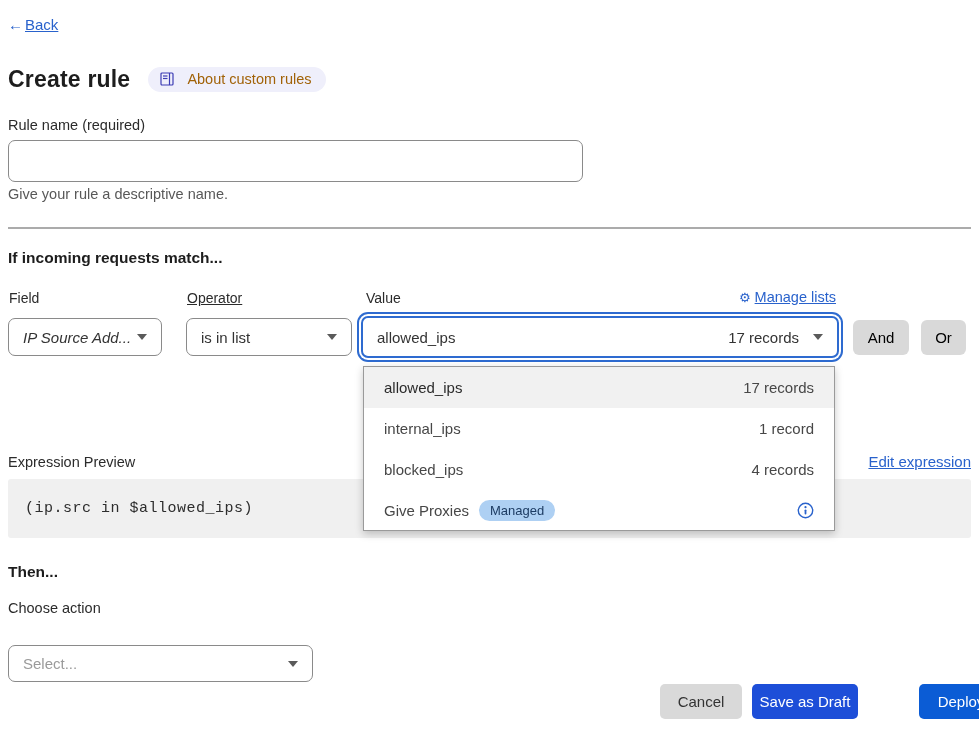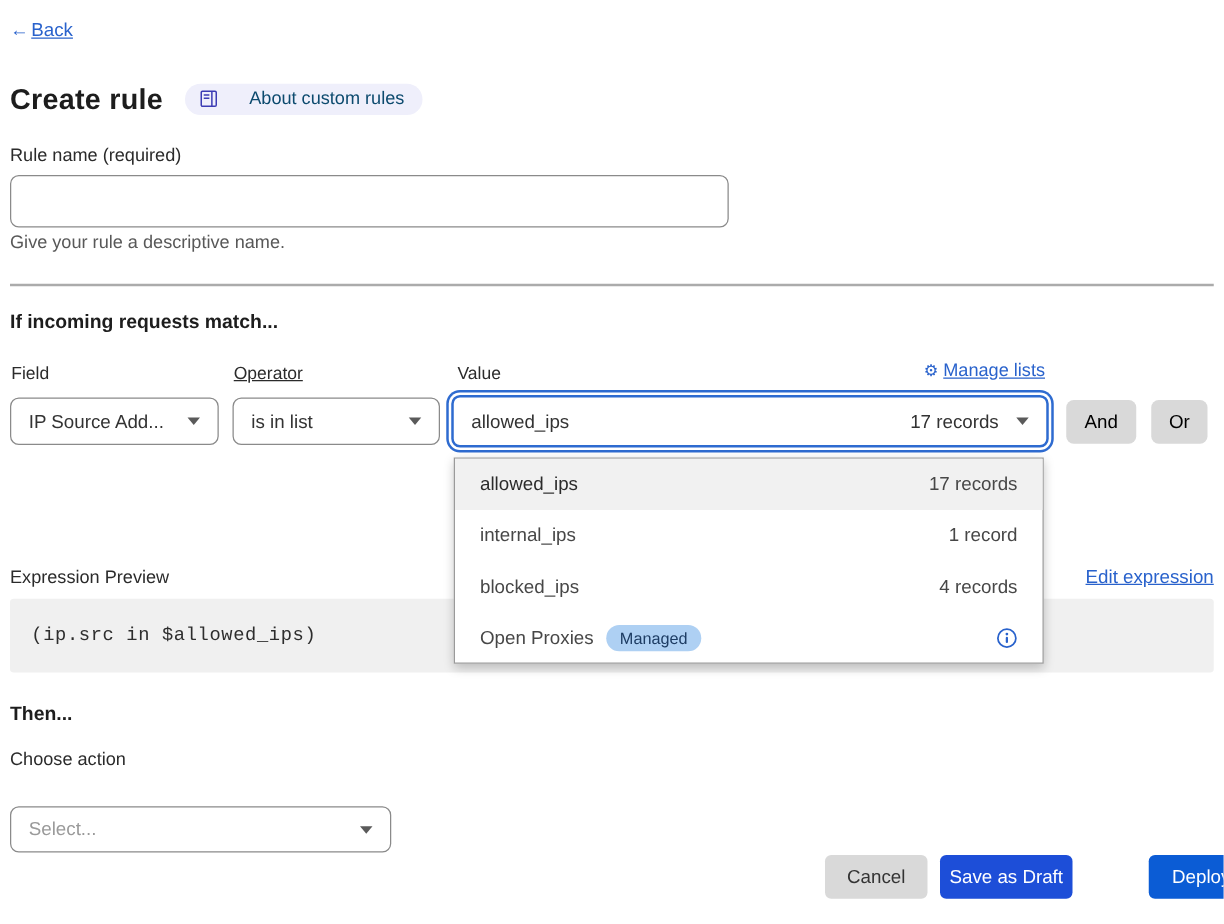--- a/index.html
+++ b/index.html
@@ -20,22 +20,22 @@
   .back-link {
     position:absolute; left:8px; top:16px;
     font-size:15px; color:#2962cc; cursor:pointer;
     display:flex; align-items:center; gap:2px;
   }
   .back-link .back-text { text-decoration: underline; }
 
   .title-row { position:absolute; left:8px; top:66px; display:flex; align-items:center; gap:18px; }
   .page-title { font-size:23px; font-weight:bold; color:#1d1d1d; letter-spacing:.2px; }
   .about-badge {
-    display:flex; align-items:center; gap:24px;
-    background:#efeffb; color:#0c4a6e;
+    display:flex; align-items:center; gap:12px;
+    background:#efeffb; color:#a16207;
     border-radius:14px; padding:4px 14px 5px 12px;
     font-size:14.5px; cursor:pointer;
   }
   .about-badge svg { display:block; }
 
   
   .form-label { position:absolute; font-size:14.5px; color:#2b2b2b; }
   #rule-name-label { left:8px; top:117px;text-align:right; }
   .rule-name-input {
     position:absolute; left:8px; top:140px; width:575px; height:42px;
@@ -69,21 +69,21 @@
     border:1px solid #8a8a8a; border-radius:7px;
     display:flex; align-items:center;
     font-size:15px; color:#333; cursor:pointer;
     padding:0 14px;
   }
   .caret {
     width:0; height:0; margin-left:auto;
     border-left:5.5px solid transparent; border-right:5.5px solid transparent;
     border-top:6.5px solid #5a5a5a;
   }
-  #field-select   { left:8px;  top:318px; width:167px; height:38px; }
+  #field-select   { left:8px;  top:318px; width:154px; height:38px;font-style:italic; }
   #operator-select{ left:186px;top:318px; width:166px; height:38px; }
 
   #value-select {
     left:361px; top:316px; width:478px; height:42px;
     border:2px solid #2e6bd0; border-radius:7px;
     box-shadow: 0 0 0 2px #fff, 0 0 0 4px #2e6bd0;
     background:#fff;
   }
   #value-select .records { margin-left:auto; color:#333; }
   #value-select .caret { margin-left:14px; }
@@ -217,21 +217,21 @@
     </div>
     <div class="dropdown-row">
       <span>internal_ips</span>
       <span class="detail">1 record</span>
     </div>
     <div class="dropdown-row">
       <span>blocked_ips</span>
       <span class="detail">4 records</span>
     </div>
     <div class="dropdown-row">
-      <span>Open Proxies</span>
+      <span>Give Proxies</span>
       <span class="managed-pill">Managed</span>
       <span class="info-icon">
         <svg width="17" height="17" viewBox="0 0 17 17">
           <circle cx="8.5" cy="8.5" r="7.2" fill="none" stroke="#2962cc" stroke-width="1.4"></circle>
           <circle cx="8.5" cy="5.2" r="1.1" fill="#2962cc"></circle>
           <rect x="7.6" y="7.4" width="1.8" height="5" rx="0.9" fill="#2962cc"></rect>
         </svg>
       </span>
     </div>
   </div>

